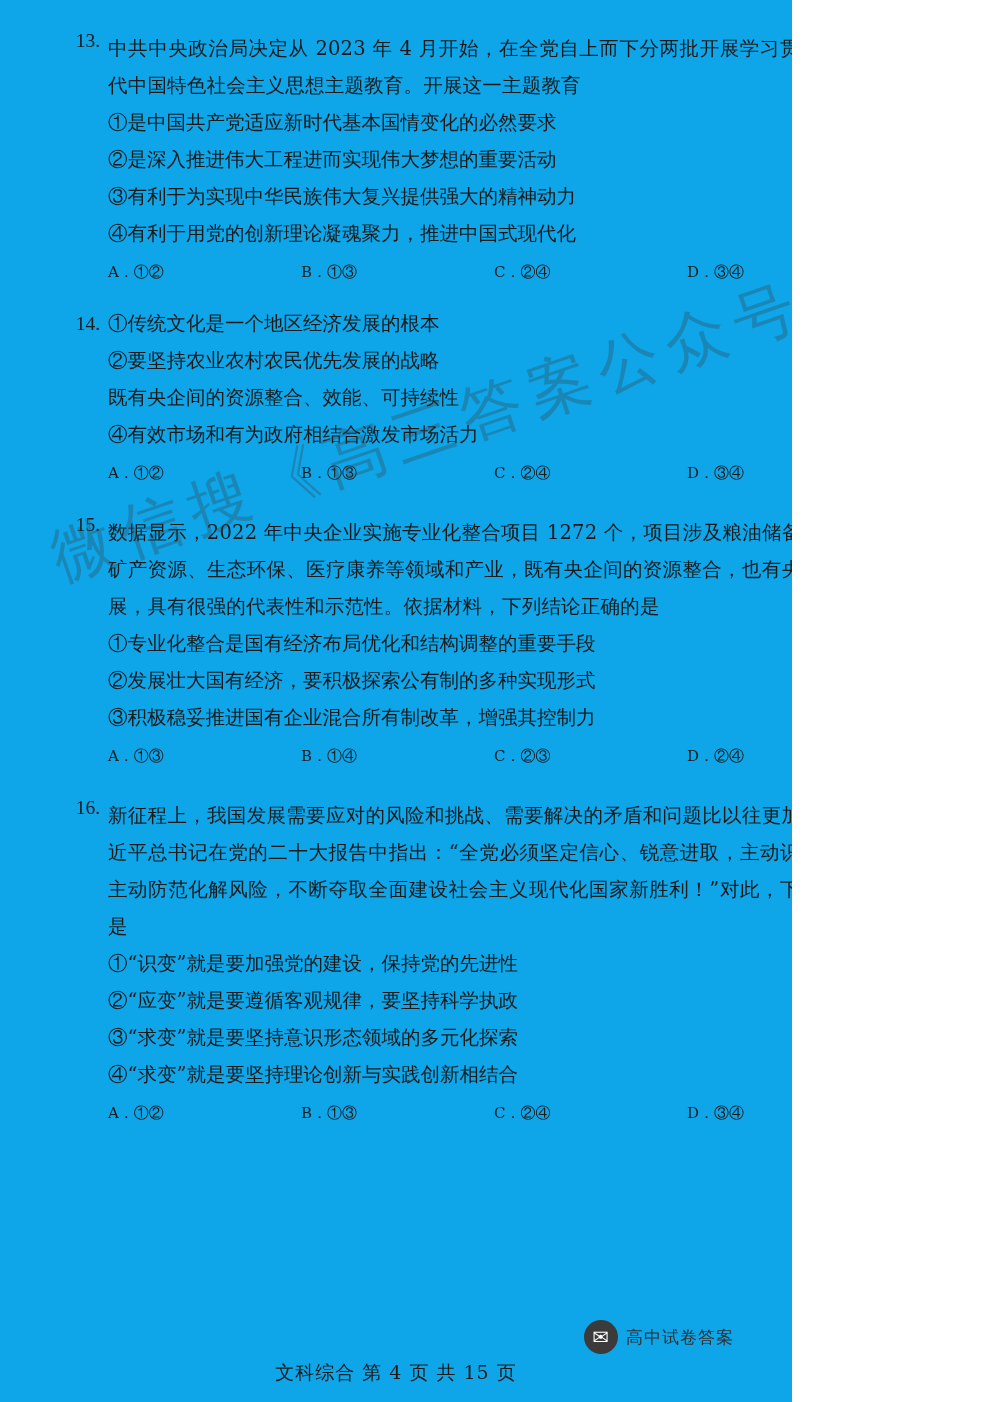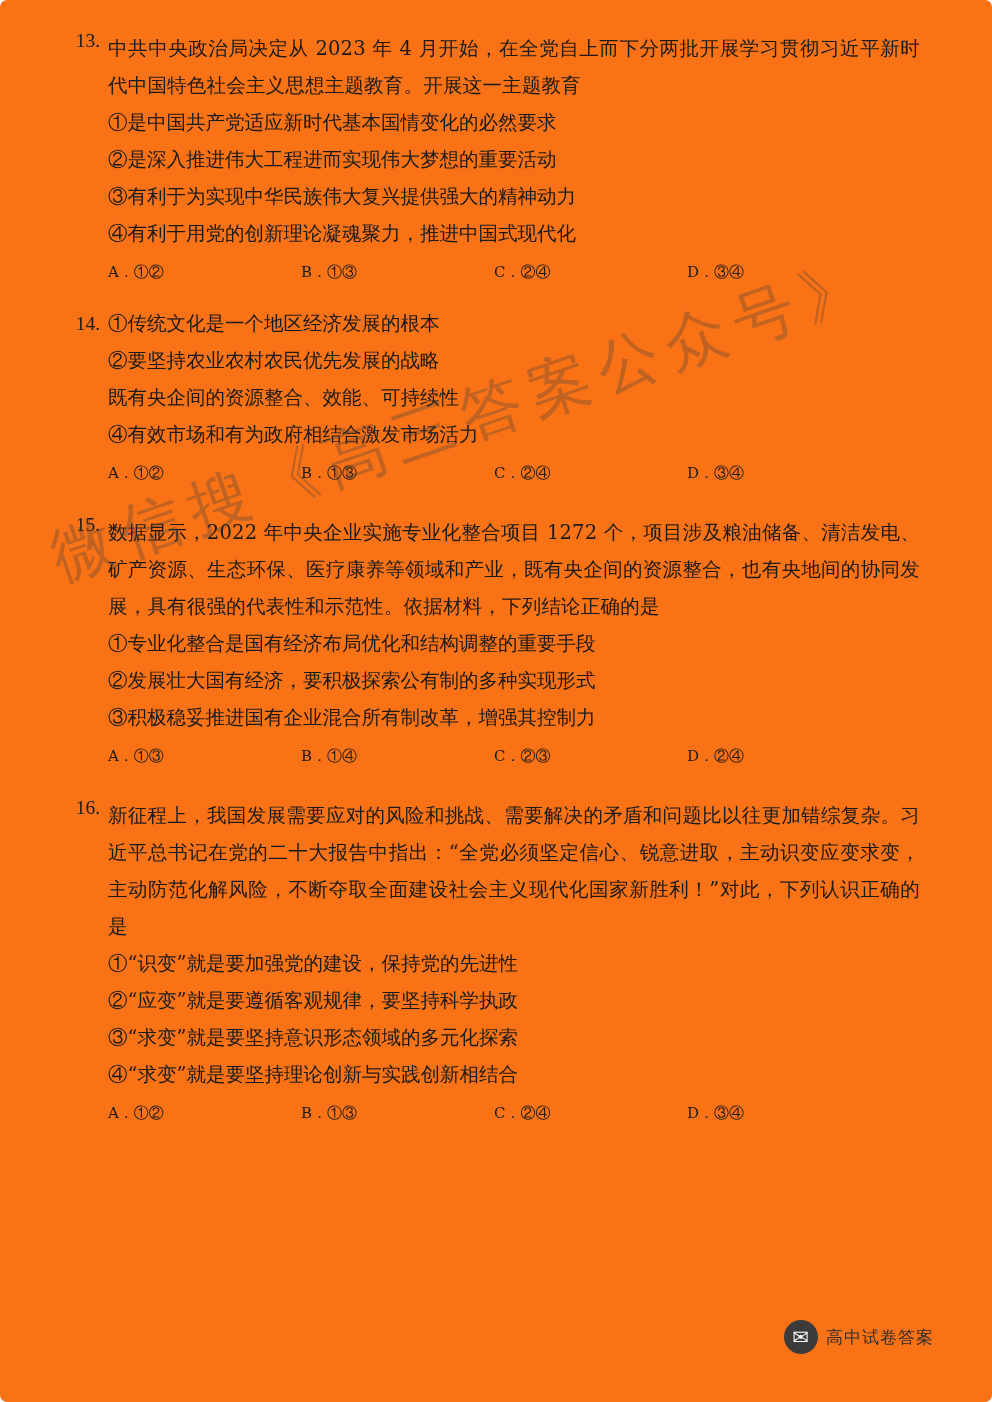--- a/index.html
+++ b/index.html
@@ -6,25 +6,24 @@
     margin: 0;
     padding: 0;
     background: #ffffff;
   }
   body {
     font-family: "DejaVu Serif", "Liberation Serif", serif;
     color: #1a1a1a;
   }
   #page {
     position: relative;
-    width: 992px;
+    width: 792px;
     height: 1402px;
     overflow: hidden;
-    background: #f97316;
-    border-radius: 7px;
+    background: #0ea5e9;
   }
   .paper {
     position: absolute;
     top: 0; left: 0;
     width: 992px;
     height: 1402px;
   }
   .content {
     position: absolute;
     top: 22px;
@@ -207,14 +206,15 @@
 
   </div>
 
   <div class="watermark">微信搜《高三答案公众号》</div>
 
   <div class="stamp">
     <div class="stamp-logo">✉</div>
     <div class="stamp-text">高中试卷答案</div>
   </div>
 
+  <div class="footer">文科综合 第 4 页 共 15 页</div>
 
 </div>
 
 </body></html>

